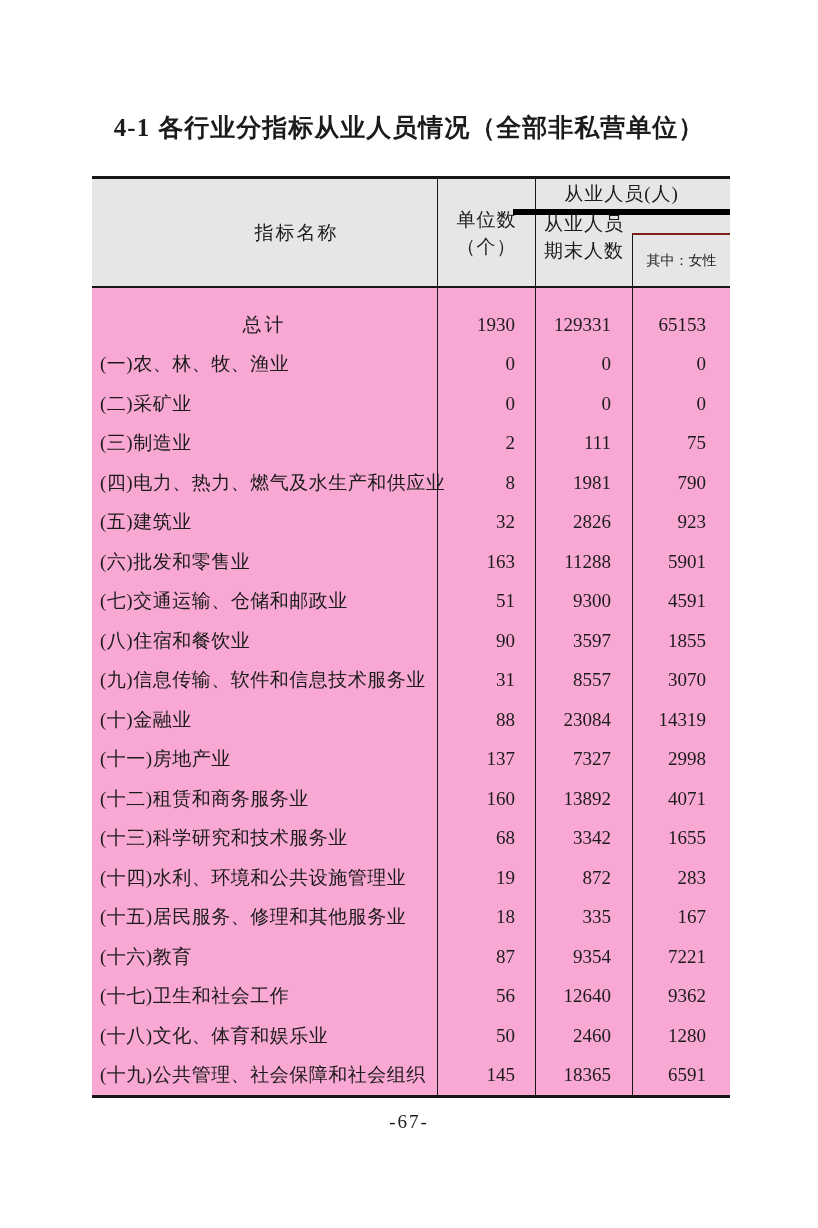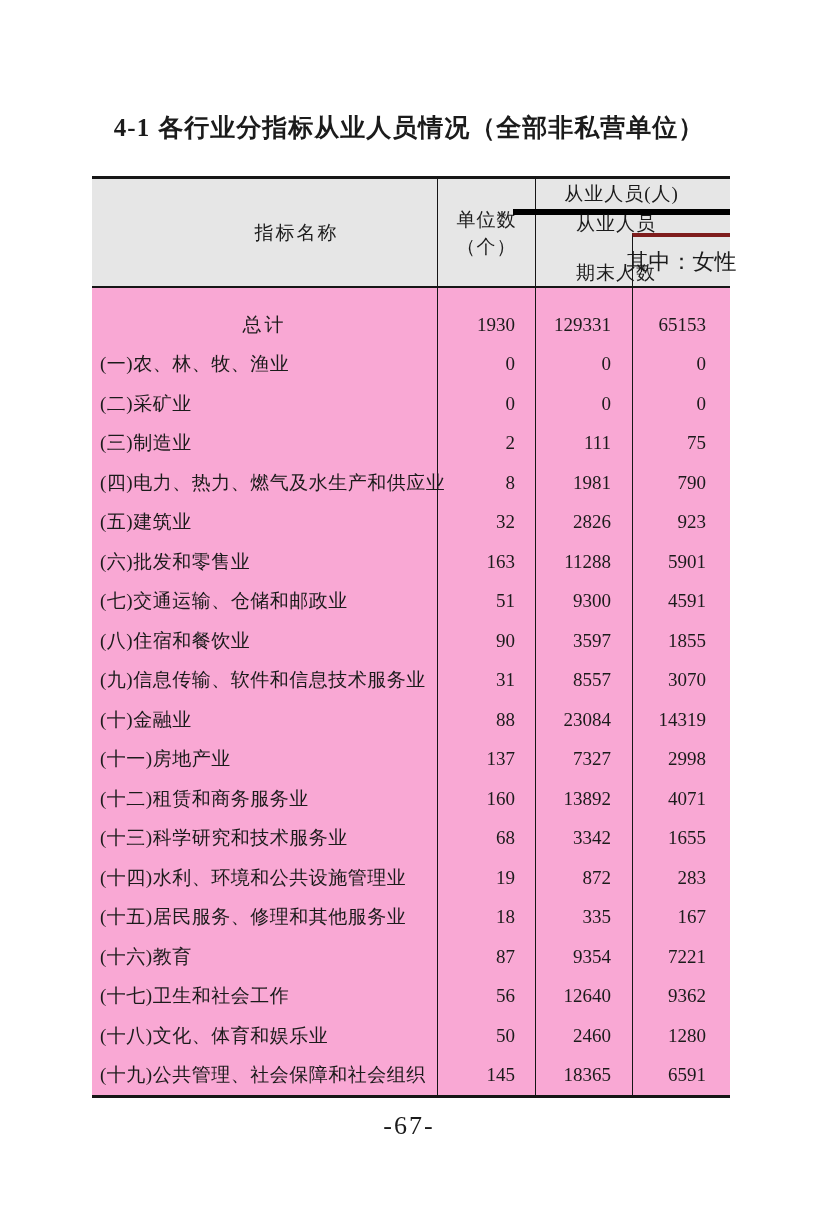--- a/index.html
+++ b/index.html
@@ -33,28 +33,28 @@
     display:flex; flex-direction:column; align-items:center; justify-content:center;
     line-height:27px; letter-spacing:1px;
   }
   .h-group {
     position:absolute; left:421px; right:0; top:0; height:30px;
     display:flex; align-items:center; justify-content:center;
     border-bottom:6px solid #000000; letter-spacing:1px;font-family:Liberation Serif, serif;
   }
   .h-endperiod {
     position:absolute; left:444px; top:31px; bottom:0; width:96px;
-    display:flex; flex-direction:column; justify-content:space-between;
-    padding-left:8px; box-sizing:border-box; line-height:27px; letter-spacing:1px;margin-left:32px;
+    display:flex; flex-direction:column; justify-content:flex-start;
+    padding-left:8px; box-sizing:border-box; line-height:27px; letter-spacing:1px;
   }
   .h-female {
     position:absolute; left:540px; right:0; top:54px; bottom:0;
-    border-top:4px solid #7f1d1d; border-left:1px solid #161616;
+    border-top:2px solid #7f1d1d; border-left:1px solid #161616;
     display:flex; align-items:center; justify-content:center;
-    font-size:22px; white-space:nowrap;
+    font-size:14px; white-space:nowrap;
   }
 
   
   .tbody {
     position:relative; border-bottom:3px solid #161616;
     padding-top:17px; font-size:19px; background:#f9a8d4;
   }
   .vline { position:absolute; top:0; bottom:0; width:1px; background:#161616; }
   .vl-1 { left:345px; } .vl-2 { left:443px; } .vl-3 { left:540px; }
   .row { display:flex; height:39.5px; align-items:center; }
@@ -63,21 +63,21 @@
     white-space:nowrap; letter-spacing:0.5px;
   }
   .row.total .c-name { text-align:center; padding-left:0; letter-spacing:3px; }
   .c-num { box-sizing:border-box; text-align:right; white-space:nowrap; }
   .c-units { width:98px; padding-right:20px; }
   .c-emp   { width:97px; padding-right:21px; }
   .c-fem   { width:98px; padding-right:24px; }
 
   .footer {
     position:absolute; top:1111px; left:0; width:100%;
-    text-align:center; font-size:26px; letter-spacing:2px;
+    text-align:center; font-size:19px; letter-spacing:2px;
   }
 </style>
 </head>
 <body>
 
 <div class="page">
 
   <div class="title">
     <span>4-1</span>
     <span>各行业分指标从业人员情况（全部非私营单位）</span>

